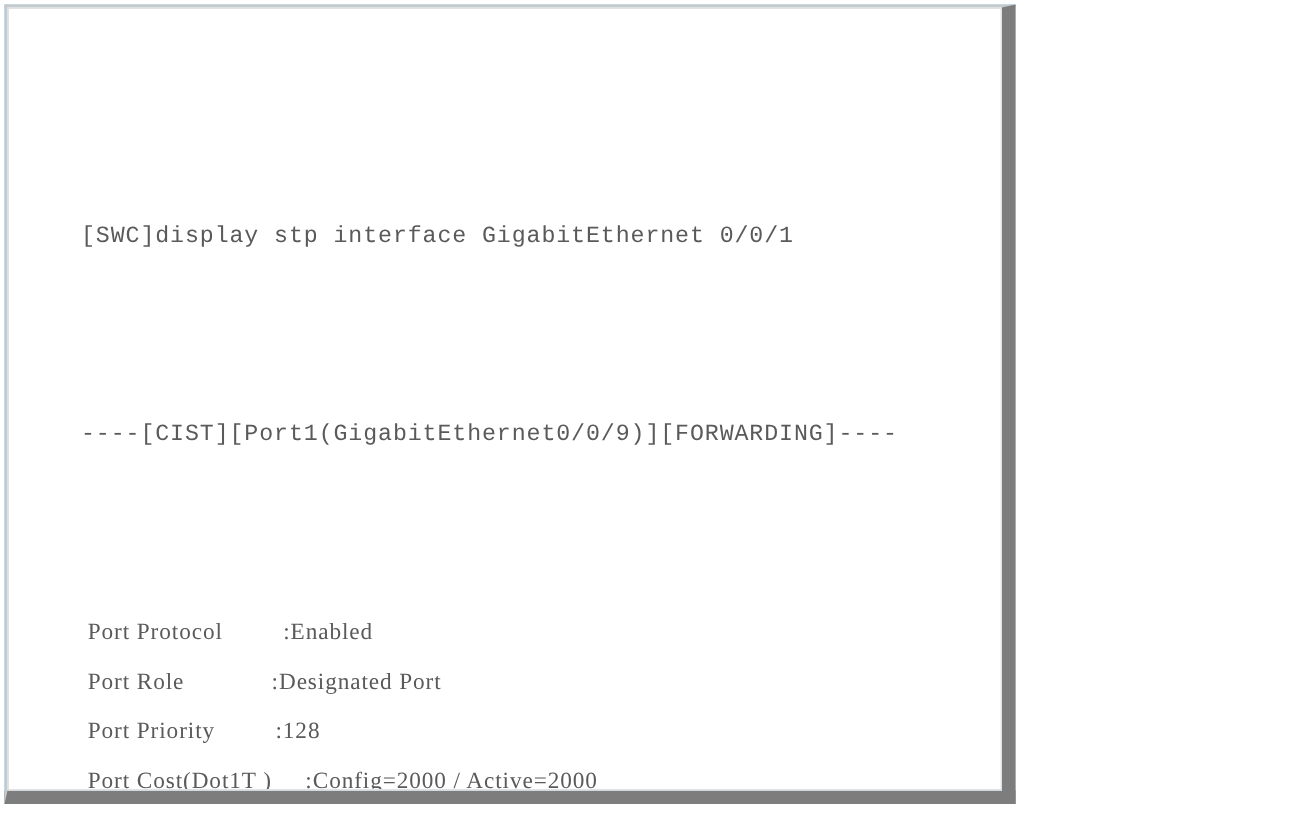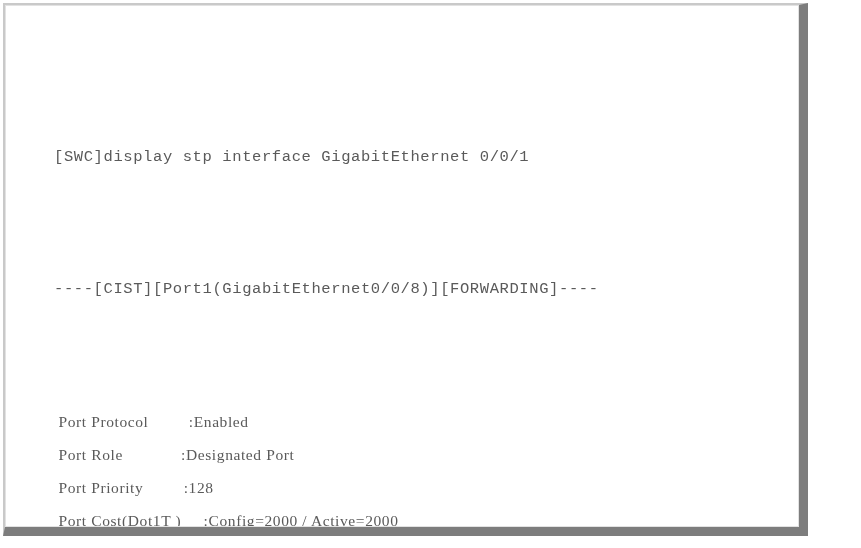--- a/index.html
+++ b/index.html
@@ -13,21 +13,21 @@
     height: 548px;
     overflow: hidden;
     font-family: "Liberation Mono", "DejaVu Sans Mono", monospace;
   }
 
   
   #terminal-frame {
     position: absolute;
     left: 3px;
     top: 3px;
-    width: 805px;
+    width: 674px;
     height: 533px;
     box-sizing: border-box;
     background: #7dd3fc;
     border-top: 2px solid #c9c9c9;
     border-left: 2px solid #c9c9c9;
     border-right: 9px solid #7d7d7d;
     border-bottom: 9px solid #7d7d7d;
   }
   #terminal-inner {
     position: absolute;
@@ -66,21 +66,21 @@
 </head>
 <body>
 
 <div id="terminal-frame">
   <div id="terminal-inner">
 
     <div id="console-output">
 
       <div class="console-line cmd-line">[SWC]display stp interface GigabitEthernet 0/0/1</div>
 
-      <div class="console-line banner-line">----[CIST][Port1(GigabitEthernet0/0/8)][FORWARDING]----</div>
+      <div class="console-line banner-line">----[CIST][Port1(GigabitEthernet0/0/9)][FORWARDING]----</div>
 
       <div id="field-list"><div class="console-line field-row"><span class="field-label"> Port Protocol         </span><span class="field-value">:</span><span class="field-value">Enabled</span></div><div class="console-line field-row"><span class="field-label"> Port Role             </span><span class="field-value">:</span><span class="field-value">Designated Port</span></div><div class="console-line field-row"><span class="field-label"> Port Priority         </span><span class="field-value">:</span><span class="field-value">128</span></div><div class="console-line field-row"><span class="field-label"> Port Cost(Dot1T )     </span><span class="field-value">:</span><span class="field-value">Config=2000 / Active=2000</span></div></div>
 
       
 
     </div>
   </div>
 </div>
 
 </body></html>

